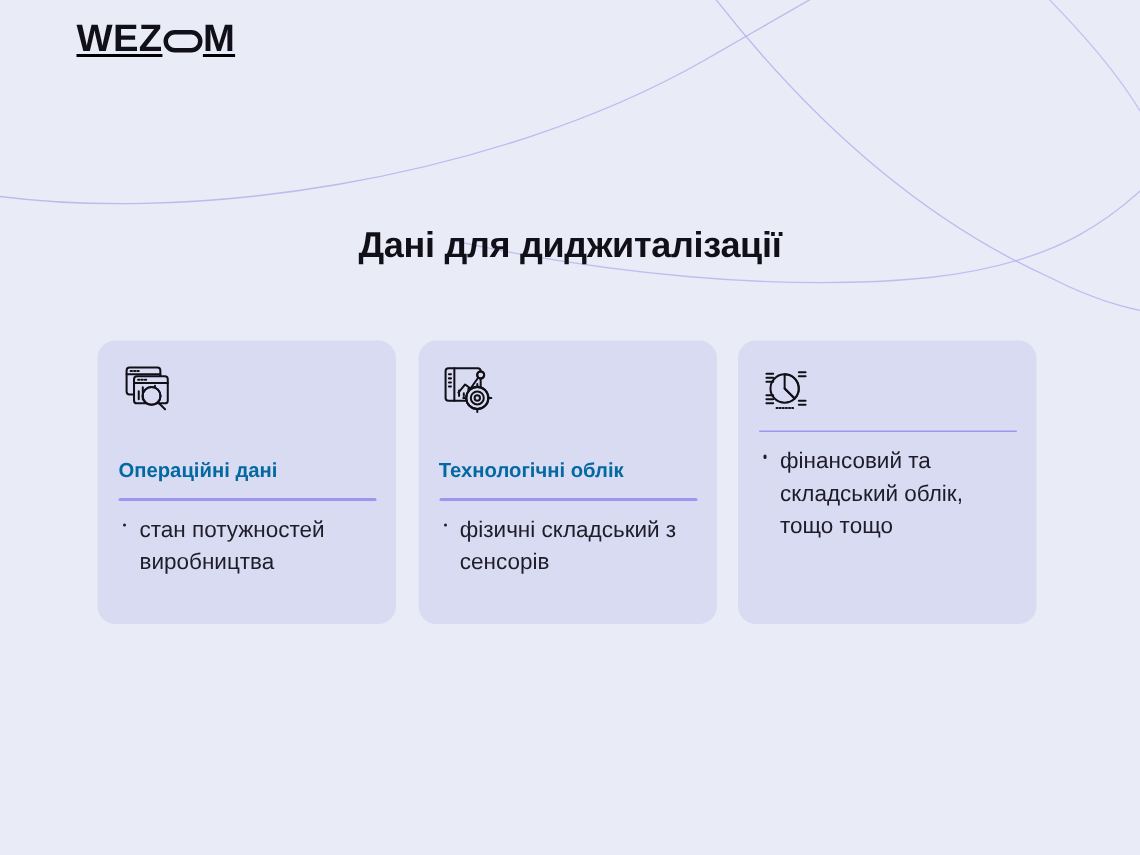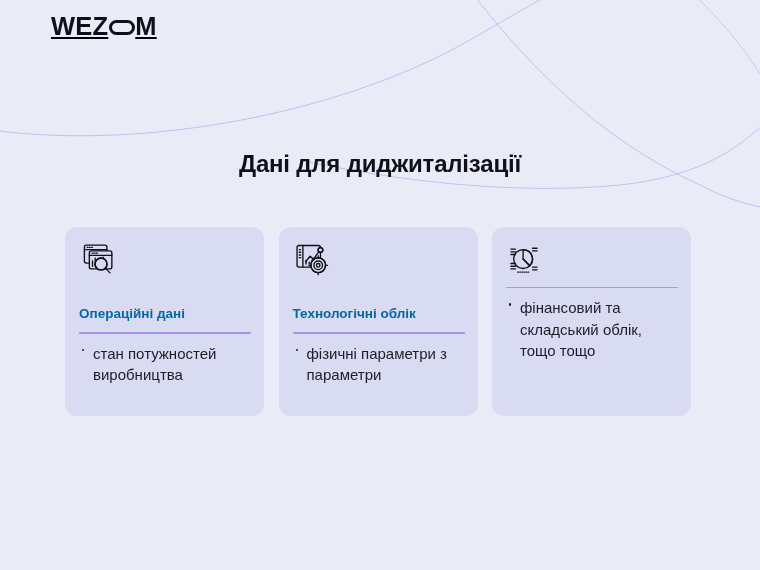--- a/index.html
+++ b/index.html
@@ -194,21 +194,21 @@
         <path d="M14.5 25.5 V21.5 M18 25.5 V23.5 M21.5 25.5 V20"></path>
         <circle cx="28" cy="27" r="8.2" fill="#d9dbf2"></circle>
         <circle cx="28" cy="27" r="8.2"></circle>
         <circle cx="28" cy="27" r="4.8"></circle>
         <circle cx="28" cy="27" r="2"></circle>
         <path d="M28 18.8 V16.6 M28 35.2 V37.4 M19.8 27 H17.6 M36.2 27 H38.4"></path>
       </svg>
       <div class="card-title">Технологічні облік</div>
       <div class="card-divider"></div>
       <ul class="card-list">
-        <li>фізичні параметри з параметри</li>
+        <li>фізичні складський з сенсорів</li>
       </ul>
     </div>
 
     <div class="card">
       <svg class="card-icon" viewBox="0 0 40 40" fill="none" stroke="#111018" stroke-width="1.5" stroke-linecap="round" stroke-linejoin="round" aria-hidden="true">
         <circle cx="19" cy="20" r="10.5"></circle>
         <path d="M19 20 V9.5 A10.5 10.5 0 0 1 26.4 27.4 Z"></path>
         <path d="M19 20 L26.4 27.4"></path>
         <path d="M5.5 9 h5 M5.5 12 h5 M5.5 15 h5"></path>
         <path d="M5.5 25 h5 M5.5 28 h5 M5.5 31 h5"></path>

